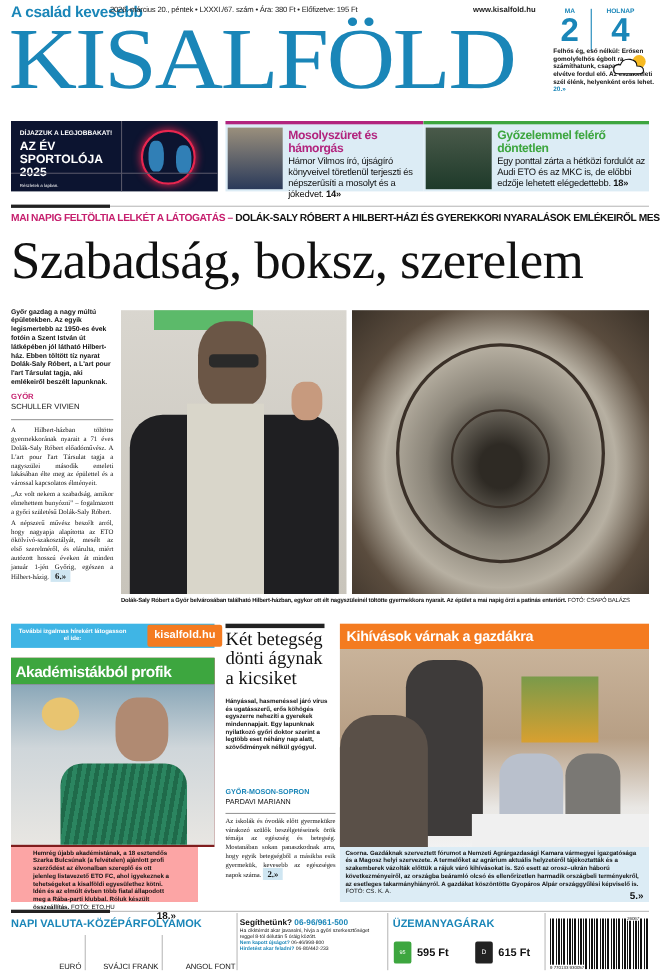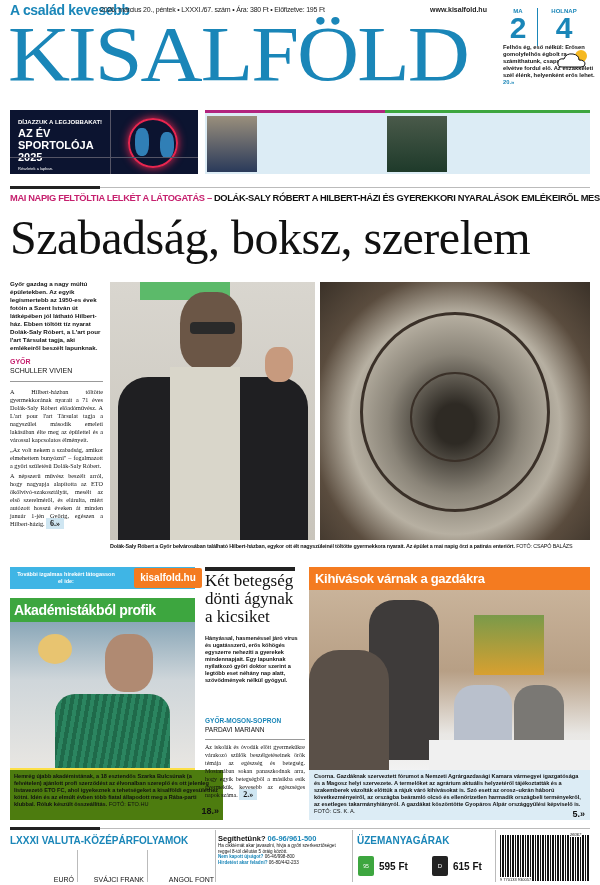--- a/index.html
+++ b/index.html
@@ -40,24 +40,24 @@
 .byline-name{font-size:7px;margin-top:1px;border-bottom:1px solid #999;padding-bottom:6px}
 .body-serif{font-family:"Liberation Serif",serif;text-align:justify;margin-top:6px}
 .pageref{background:#cfe6f2;font-weight:bold;font-size:8px;padding:1px 4px;color:#111}
 .photo1{left:110px;top:282px;width:205px;height:258px;background:linear-gradient(180deg,#d9d6cf 0%,#c8c4bb 100%)}
 .photo2{left:320px;top:282px;width:270px;height:258px;background:radial-gradient(ellipse at 50% 55%,#2e2a24 10%,#8a8478 35%,#b7b0a2 55%,#5a4c3e 75%,#3a3128 100%)}
 .caption{left:110px;top:543px;width:480px;font-size:5.4px;color:#111;letter-spacing:-0.15px;white-space:nowrap}
 
 .banner{left:10px;top:567px;width:185px;height:22px;background:#3fb5e5}
 .banner .bt{left:6px;top:4px;width:100px;font-size:5.5px;line-height:6.5px;color:#fff;text-align:center;font-weight:bold}
 .banner .bb{left:124px;top:1px;width:68px;height:20px;background:#f47b20;color:#fff;font:bold 10px "Liberation Sans",sans-serif;text-align:center;line-height:20px;border-radius:2px}
-.akad{left:10px;top:598px;width:185px;height:172px;background:#fde047}
+.akad{left:10px;top:598px;width:185px;height:172px;background:#7f1d1d}
 .akad-title{left:0;top:0;width:185px;height:24px;background:#3da63f;color:#fff;font:bold 14px "Liberation Sans",sans-serif;padding:4px 4px;letter-spacing:-0.4px}
 .akad-photo{left:0;top:24px;width:185px;height:146px;background:linear-gradient(180deg,#8aa7b8 0%,#cfd6da 40%,#e8e6e2 100%)}
-.akad-cap{left:10px;top:770px;width:213px;height:50px;background:#4d7c0f;font-size:5.6px;line-height:7px;padding:3px 4px;color:#111}
+.akad-cap{left:10px;top:770px;width:170px;height:50px;background:#fca5a5;font-size:5.6px;line-height:7px;padding:3px 20px;color:#111}
 .mid-rule{left:205px;top:567px;width:90px;height:4px;background:#222}
 .mid-head{left:205px;top:572px;width:100px;font:400 17px "Liberation Serif",serif;line-height:18px;color:#111}
 .mid-intro{left:205px;top:635px;width:100px;font-size:5.6px;line-height:7px;font-weight:bold}
 .mid-place{left:205px;top:717px;font-size:6.5px;font-weight:bold;color:#1a86b8}
 .mid-name{left:205px;top:726px;font-size:6.5px;width:100px;border-bottom:1px solid #999;padding-bottom:6px}
 .mid-body{left:205px;top:743px;width:100px;font:6px "Liberation Serif",serif;line-height:8px;text-align:justify}
 .kih-title{left:309px;top:567px;width:281px;height:23px;background:#f47b20;color:#fff;font:bold 13px "Liberation Sans",sans-serif;padding:4px 6px;letter-spacing:-0.3px}
 .kih-photo{left:309px;top:590px;width:281px;height:180px;background:linear-gradient(180deg,#c9b39a 0%,#b79f85 45%,#e9e7e4 80%,#f2f2f2 100%)}
 .kih-cap{left:309px;top:770px;width:281px;height:50px;background:#dcecf5;font-size:5.6px;line-height:7px;padding:3px 5px;color:#111}
 
@@ -114,24 +114,32 @@
   <div class="abs t3">Részletek a lapban.</div>
   <div class="abs ring"></div>
   <div class="abs figure" style="left:125px;top:18px;width:14px;height:28px"></div>
   <div class="abs figure" style="left:150px;top:22px;width:14px;height:26px"></div>
   <div class="abs" style="left:100px;top:0;width:1px;height:64px;background:#556"></div>
   <div class="abs" style="left:0;top:47px;width:188px;height:1px;background:#556"></div>
 </div>
 
 <div class="abs promo2">
   <div class="abs ph" style="left:2px;top:3px;width:50px;height:56px;background:linear-gradient(180deg,#9a8f7c,#2a3a5a)"></div>
+  <div class="abs" style="left:57px;top:4px;width:122px">
+    <div class="p-title" style="color:#b2247e">Mosolyszüret és hámorgás</div>
+    <div class="p-body"><span>Hámor Vilmos író, újságíró könyveivel töretlenül terjeszti és népszerűsíti a mosolyt és a jókedvet.</span> <b>14»</b></div>
+  </div>
 </div>
 
 <div class="abs promo3">
   <div class="abs ph" style="left:2px;top:3px;width:60px;height:56px;background:linear-gradient(180deg,#4a5a4a,#1e3a2a)"></div>
+  <div class="abs" style="left:67px;top:4px;width:135px">
+    <div class="p-title" style="color:#3da63f">Győzelemmel felérő döntetlen</div>
+    <div class="p-body"><span>Egy ponttal zárta a hétközi fordulót az Audi ETO és az MKC is, de előbbi edzője lehetett elégedettebb.</span> <b>18»</b></div>
+  </div>
 </div>
 
 <div class="abs rule-thick"></div>
 <div class="abs rule-thin"></div>
 <div class="abs kicker">
   <span class="mag">MAI NAPIG FELTÖLTIA LELKÉT A LÁTOGATÁS –</span><span> DOLÁK-SALY RÓBERT A HILBERT-HÁZI ÉS GYEREKKORI NYARALÁSOK EMLÉKEIRŐL MESÉLT</span>
 </div>
 <div class="abs headline">Szabadság, boksz, szerelem</div>
 
 <div class="abs lead-col">
@@ -194,21 +202,21 @@
   <div class="abs" style="left:205px;top:95px;width:50px;height:70px;background:#7a7874;border-radius:20px 20px 0 0"></div>
   <div class="abs" style="left:120px;top:150px;width:161px;height:30px;background:#f0f0f0"></div>
 </div>
 <div class="abs kih-cap">
   <b>Csorna. Gazdáknak szerveztett fórumot a Nemzeti Agrárgazdasági Kamara vármegyei igazgatósága és a Magosz helyi szervezete. A termelőket az agrárium aktuális helyzetéről tájékoztatták és a szakemberek vázolták előttük a rájuk váró kihívásokat is. Szó esett az orosz–ukrán háború következményeiről, az országba beáramló olcsó és ellenőrizetlen harmadik országbeli terményekről, az esetleges takarmányhiányról. A gazdákat köszöntötte Gyopáros Alpár országgyűlési képviselő is.</b> <span>FOTÓ: CS. K. A.</span>
   <div style="text-align:right;font-weight:bold;font-size:9px;margin-top:-4px">5.»</div>
 </div>
 
 <div class="abs foot-rule-thick"></div>
 <div class="abs foot-rule-thin"></div>
-<div class="abs fx-title">LXXXI VALUTA-KÖZÉPÁRFOLYAMOK</div>
+<div class="abs fx-title">NAPI VALUTA-KÖZÉPÁRFOLYAMOK</div>
 
 <div class="abs fx-cell" style="left:10px">
   <div class="fx-label">EURÓ</div>
   <div class="fx-val"><span>393 Ft</span><span class="up">↑</span></div>
 </div>
 <div class="abs fx-sep" style="left:77px"></div>
 <div class="abs fx-cell" style="left:80px">
   <div class="fx-label">SVÁJCI FRANK</div>
   <div class="fx-val"><span>431 Ft</span><span class="up">↑</span></div>
 </div>

